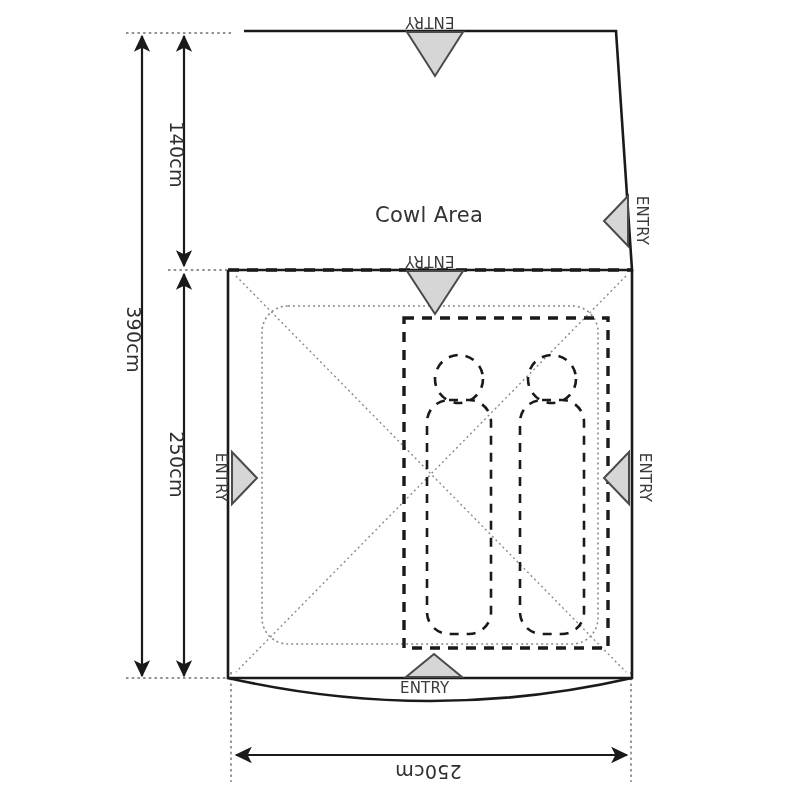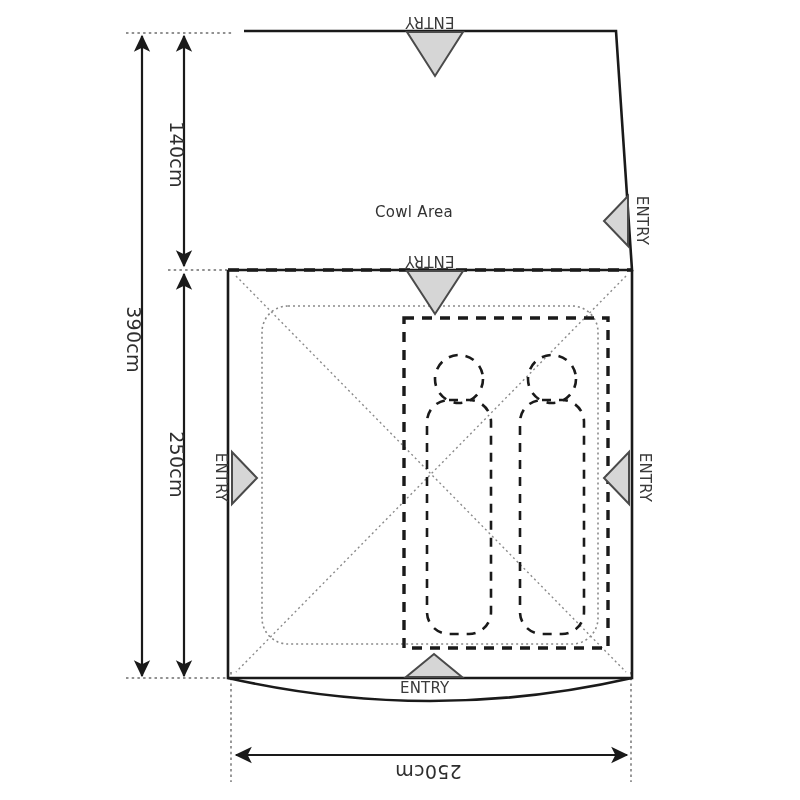--- a/index.html
+++ b/index.html
@@ -42,21 +42,21 @@
     font-weight: 400;
     color: #3a3a3a;
   }
   .dim-lbl {
     font-size: 19px;
     font-weight: 400;
     color: #2e2e2e;
     letter-spacing: 0.3px;
   }
   .cowl-lbl {
-    font-size: 15px;
+    font-size: 21px;
     color: #333333;
     letter-spacing: 0.3px;
   }
   .rot180 { transform: rotate(180deg); }
   .rot90  { transform: rotate(90deg); }
 </style>
 </head>
 <body>
 
 <div id="stage">

